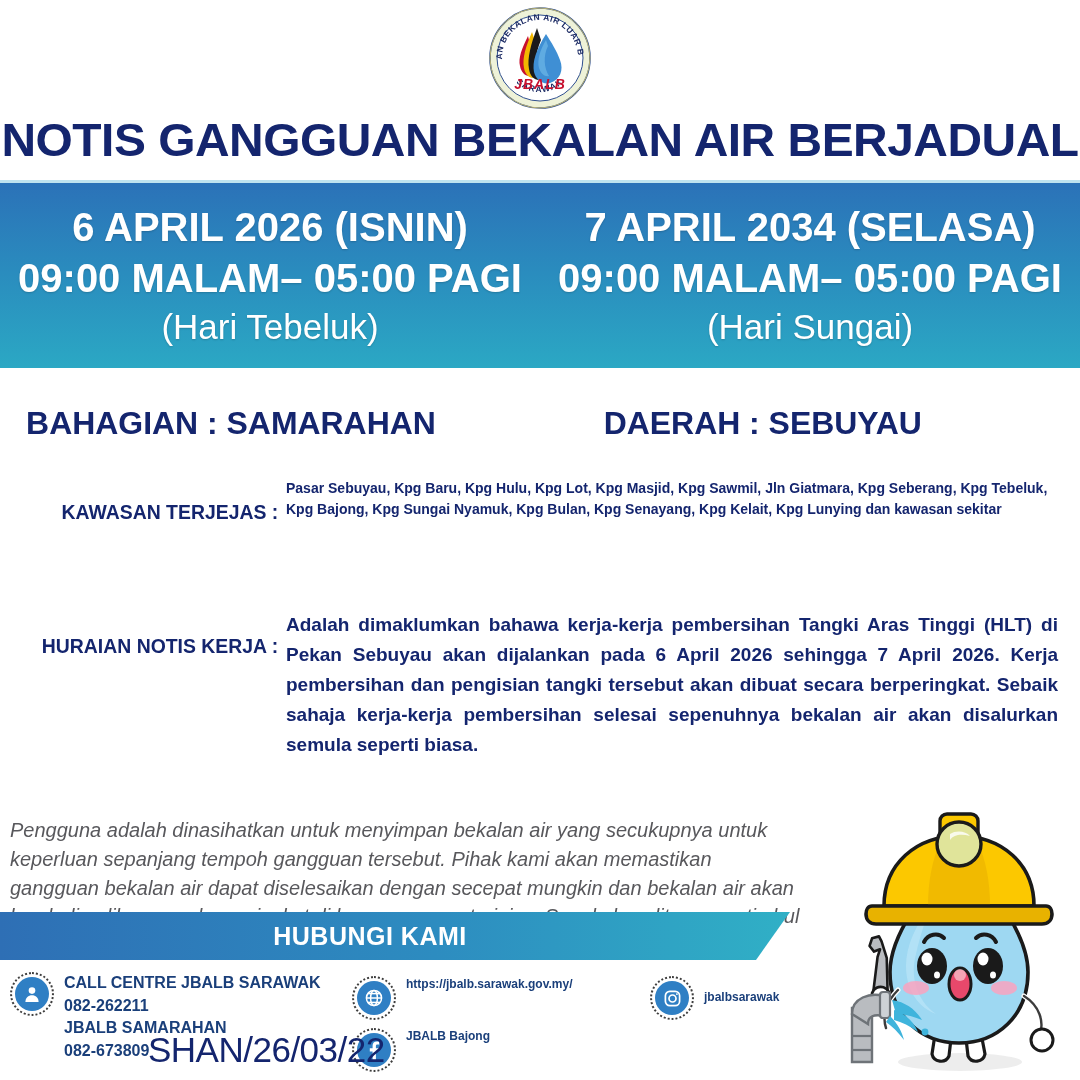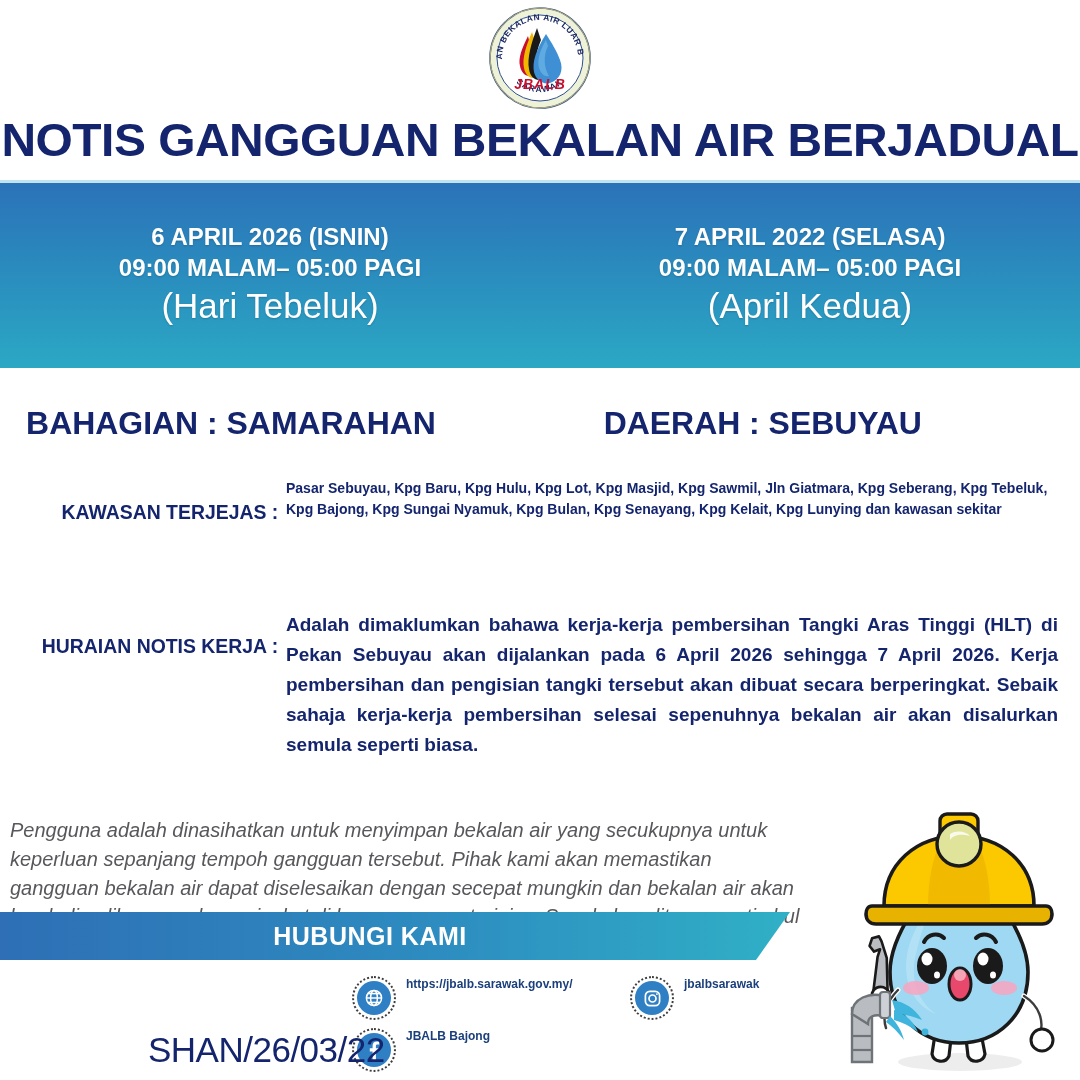--- a/index.html
+++ b/index.html
@@ -62,21 +62,21 @@
   .date-col {
     flex: 1;
     display: flex;
     flex-direction: column;
     align-items: center;
     justify-content: center;
     color: #ffffff;
     text-shadow: 0 1px 2px rgba(0,0,0,0.18);
   }
   .date-line1, .date-line2 {
-    font-size: 24px;
+    font-size: 40px;
     font-weight: bold;
     line-height: 1.28;
     white-space: nowrap;
   }
   .date-line3 {
     font-size: 35px;
     font-weight: normal;
     line-height: 1.3;
     white-space: nowrap;
   }
@@ -237,21 +237,21 @@
     font-size: 16px;
     font-weight: bold;
     color: #1a3f7a;
     line-height: 1.42;
   }
   .c-text.small { font-size: 12px; }
 
   .item-call { top: 2px; left: 10px; }
   .item-web  { top: 6px; left: 352px; }
   .item-fb   { top: 58px; left: 352px; }
-  .item-ig   { top: 6px; left: 630px; }
+  .item-ig   { top: 6px; left: 650px; align-items: center; }
 
   .ref-code {
     position: absolute;
     top: 1030px;
     left: 148px;
     font-size: 35px;
     font-weight: normal;
     color: #14256e;
     letter-spacing: -0.5px;
   }
@@ -296,23 +296,23 @@
 
 <div class="title">NOTIS GANGGUAN BEKALAN AIR BERJADUAL</div>
 
 <div class="date-band">
   <div class="date-col">
     <div class="date-line1">6 APRIL 2026 (ISNIN)</div>
     <div class="date-line2">09:00 MALAM– 05:00 PAGI</div>
     <div class="date-line3">(Hari Tebeluk)</div>
   </div>
   <div class="date-col">
-    <div class="date-line1">7 APRIL 2022 (SELASA)</div>
+    <div class="date-line1">7 APRIL 2034 (SELASA)</div>
     <div class="date-line2">09:00 MALAM– 05:00 PAGI</div>
-    <div class="date-line3">(April Kedua)</div>
+    <div class="date-line3">(Hari Sungai)</div>
   </div>
 </div>
 
 <div class="division-row">
   <div class="division-cell left">BAHAGIAN : SAMARAHAN</div>
   <div class="division-cell right">DAERAH : SEBUYAU</div>
 </div>
 
 <div class="info row-areas">
   <div class="info-row">
@@ -332,20 +332,36 @@
 
 <div class="banner">
   <div class="banner-shape"></div>
   <div class="banner-title">HUBUNGI KAMI</div>
   <div class="slash slash-a"></div>
   <div class="slash slash-b"></div>
 </div>
 
 <div class="contacts">
 
+  <div class="contact-item item-call">
+    <div class="c-icon">
+      <div class="c-icon-inner">
+        <svg width="20" height="20" viewBox="0 0 20 20" fill="#ffffff">
+          <circle cx="10" cy="6.6" r="3.3"></circle>
+          <path d="M3.4 18 C3.4 13.6 6.4 11.3 10 11.3 C13.6 11.3 16.6 13.6 16.6 18 Z"></path>
+        </svg>
+      </div>
+    </div>
+    <div class="c-text">
+      <div>CALL CENTRE JBALB SARAWAK</div>
+      <div>082-262211</div>
+      <div>JBALB SAMARAHAN</div>
+      <div>082-673809</div>
+    </div>
+  </div>
 
   <div class="contact-item item-web">
     <div class="c-icon">
       <div class="c-icon-inner">
         <svg width="22" height="22" viewBox="0 0 22 22" fill="none" stroke="#ffffff" stroke-width="1.5">
           <circle cx="11" cy="11" r="7.6"></circle>
           <ellipse cx="11" cy="11" rx="3.4" ry="7.6"></ellipse>
           <line x1="3.4" y1="11" x2="18.6" y2="11"></line>
           <line x1="4.6" y1="6.6" x2="17.4" y2="6.6"></line>
           <line x1="4.6" y1="15.4" x2="17.4" y2="15.4"></line>

